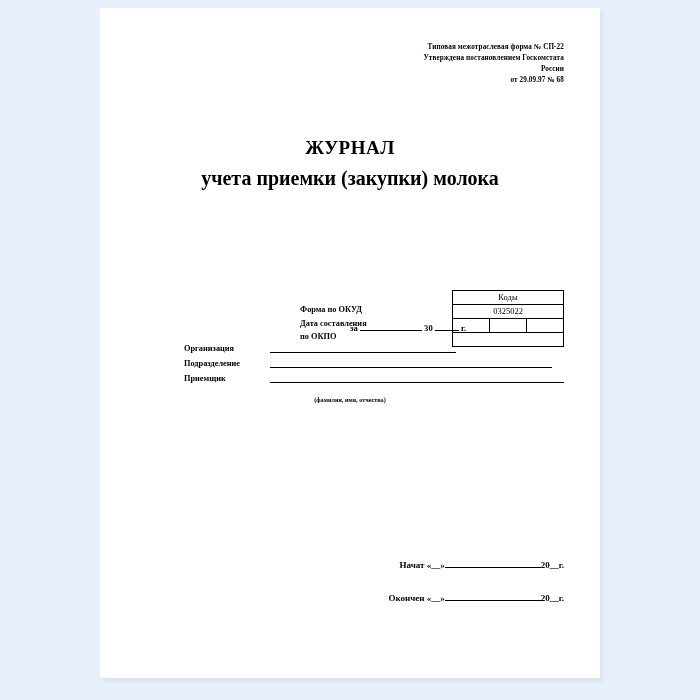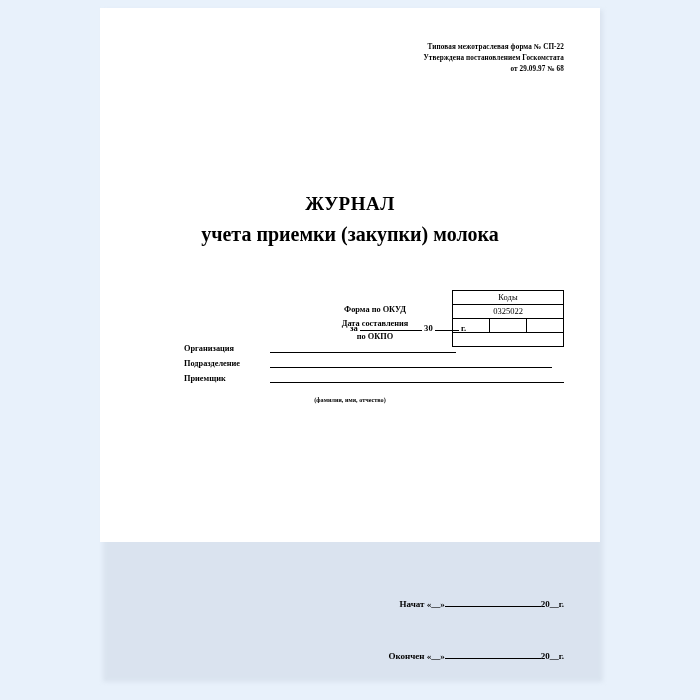--- a/index.html
+++ b/index.html
@@ -26,39 +26,39 @@
     height: 672px;
     background: #cfd9e6;
     filter: blur(2px);
     opacity: .55;
   }
   .page {
     position: absolute;
     left: 100px;
     top: 8px;
     width: 500px;
-    height: 534px;
+    height: 670px;
     background: #ffffff;
     box-sizing: border-box;
     padding: 34px 36px 20px 36px;
   }
   
   .legal {
     text-align: right;
     font-size: 7.2px;
     line-height: 1.55;
     color: #000;
     font-weight: bold;
     letter-spacing: .1px;
   }
   .legal div { white-space: nowrap; }
   
   .title-block {
     text-align: center;
-    margin-top: 118px;
+    margin-top: 50px;
   }
   .title-main {
     font-size: 19px;
     font-weight: bold;
     letter-spacing: .5px;
   }
   .title-sub {
     font-size: 20px;
     font-weight: bold;
     margin-top: 6px;
@@ -96,21 +96,21 @@
   .split3 > div {
     flex: 1;
     border-right: 1px solid #000;
   }
   .split3 > div:last-child { border-right: none; }
   
   .code-labels {
     position: absolute;
     right: 150px;
     top: 295px;
-    text-align: center;
+    text-align: left;
     font-size: 8.3px;
     font-weight: bold;
     line-height: 13.6px;
     width: 150px;
   }
   .code-labels div { height: 13.6px; }
   
   .za-line {
     position: absolute;
     left: 250px;
@@ -167,39 +167,39 @@
     right: 36px;
     top: 549px;
     font-size: 9px;
     font-weight: bold;
     text-align: right;
     line-height: 1;
   }
   .bottom .brow {
     margin-bottom: 20px;
     white-space: nowrap;
-    margin-top: 39px;
   }
   .bottom .u {
     display: inline-block;
     border-bottom: 1px solid #000;
     height: 10px;
   }
 </style>
 </head>
 <body>
 
 <div id="stage">
   <div class="page-shadow"></div>
 
   <div class="page">
 
     <div class="legal">
       <div>Типовая межотраслевая форма № СП-22</div>
       <div>Утверждена постановлением Госкомстата</div>
+      <div>России</div>
       <div>от 29.09.97 № 68</div>
     </div>
 
     <div class="title-block">
       <div class="title-main">ЖУРНАЛ</div>
       <div class="title-sub">
         <div>учета приемки (закупки) молока</div>
       </div>
     </div>
 

